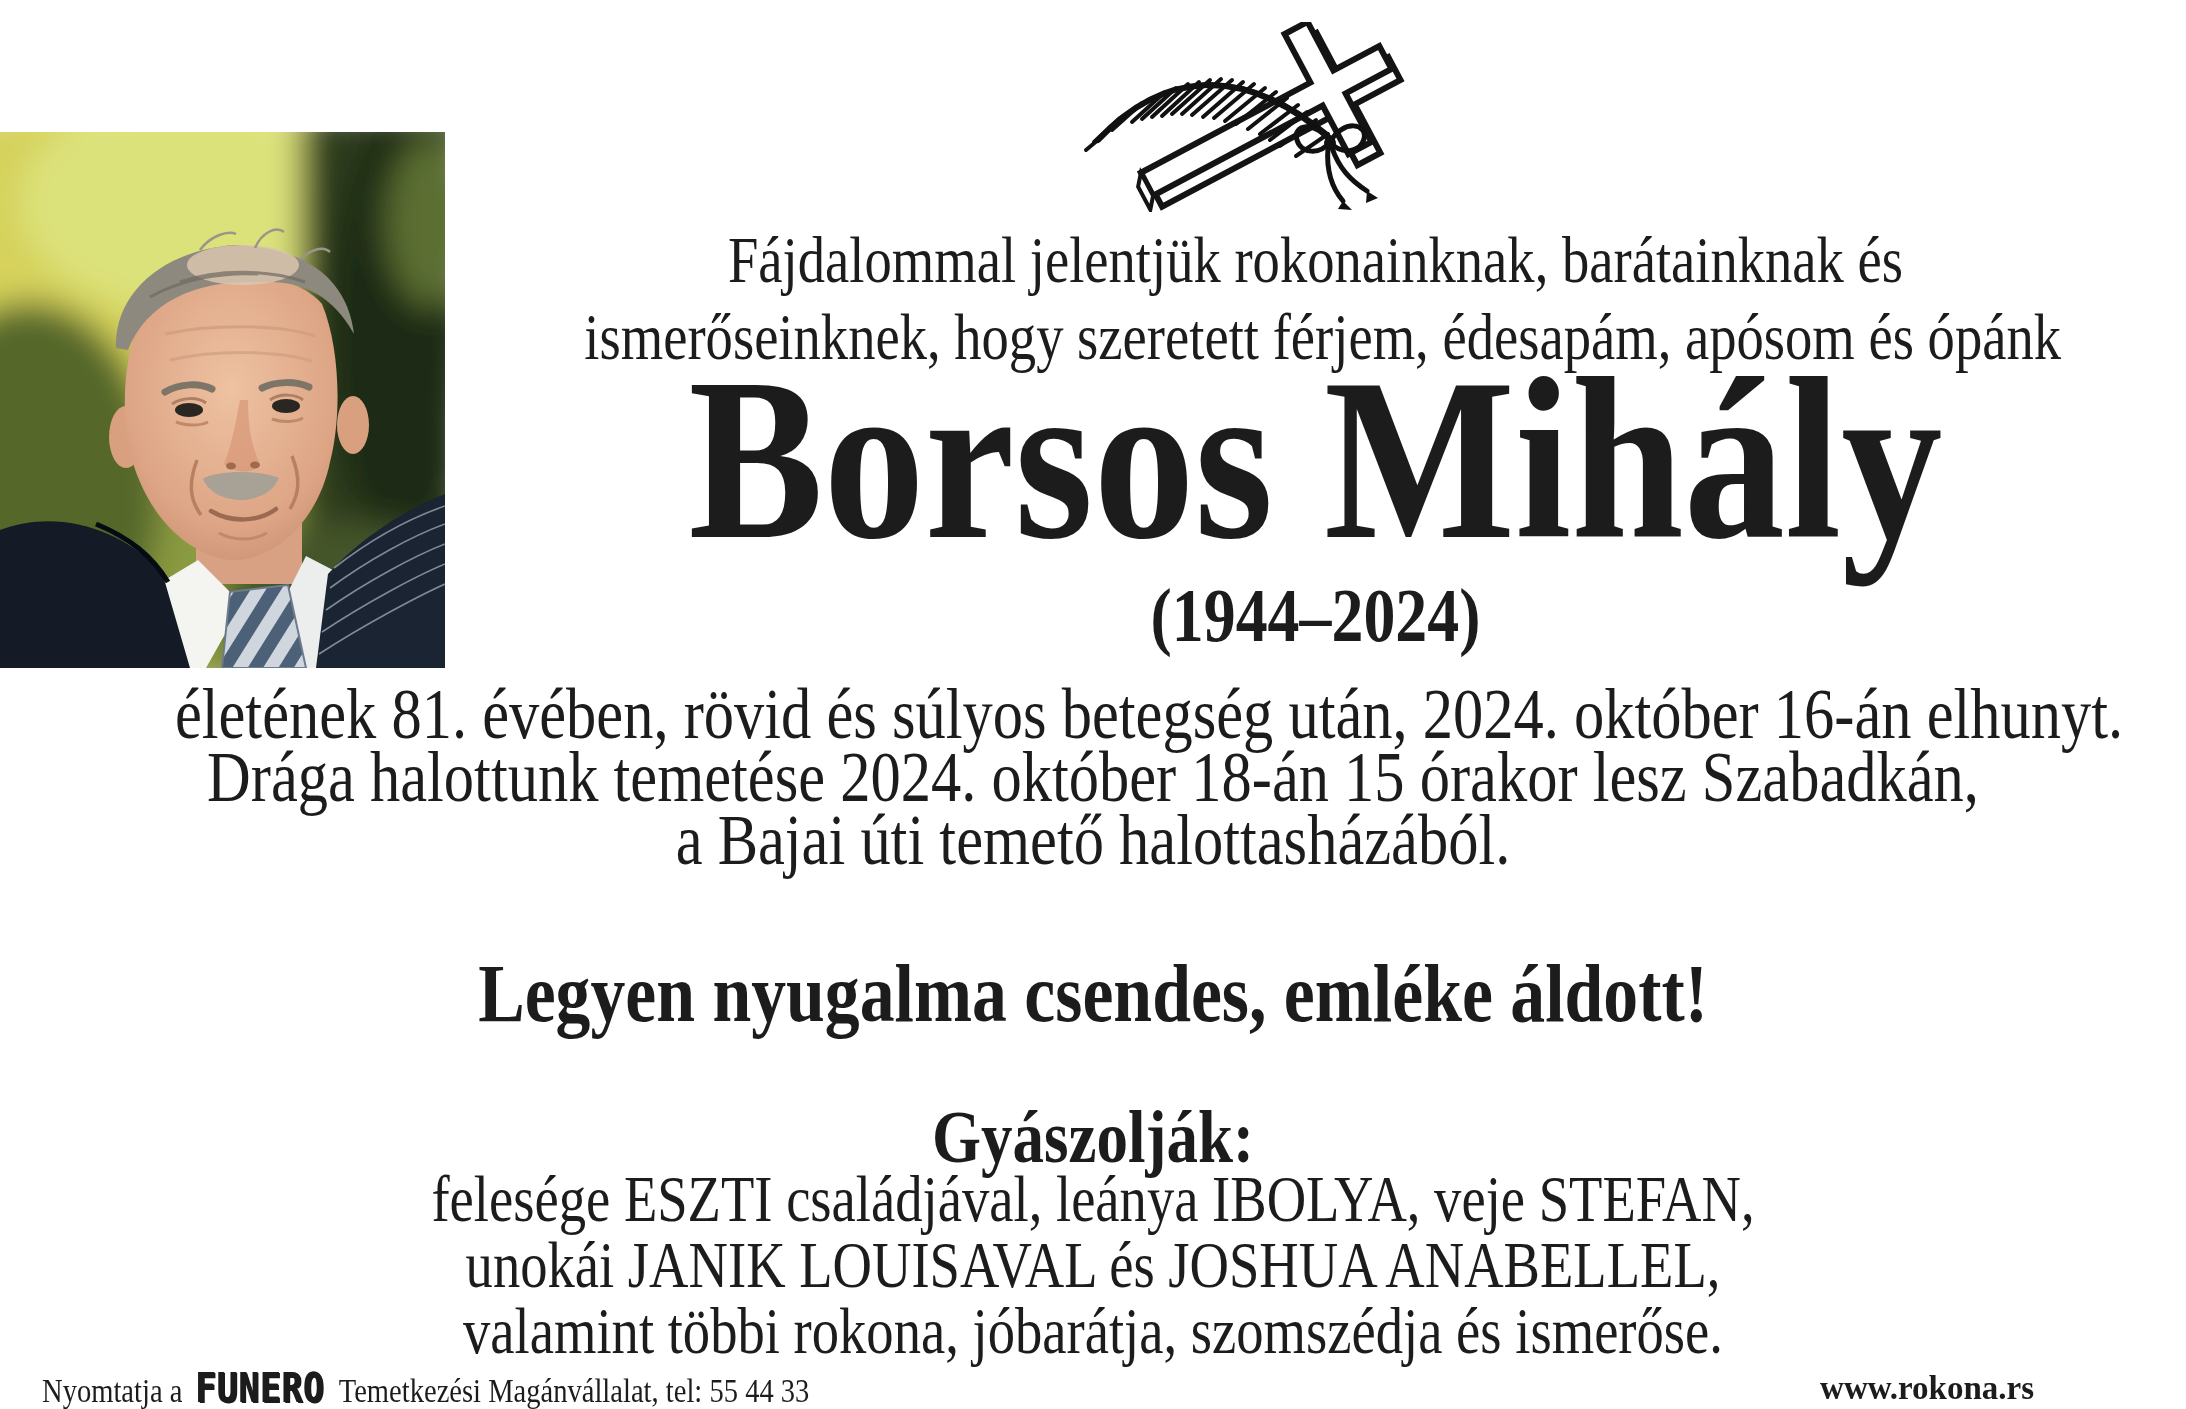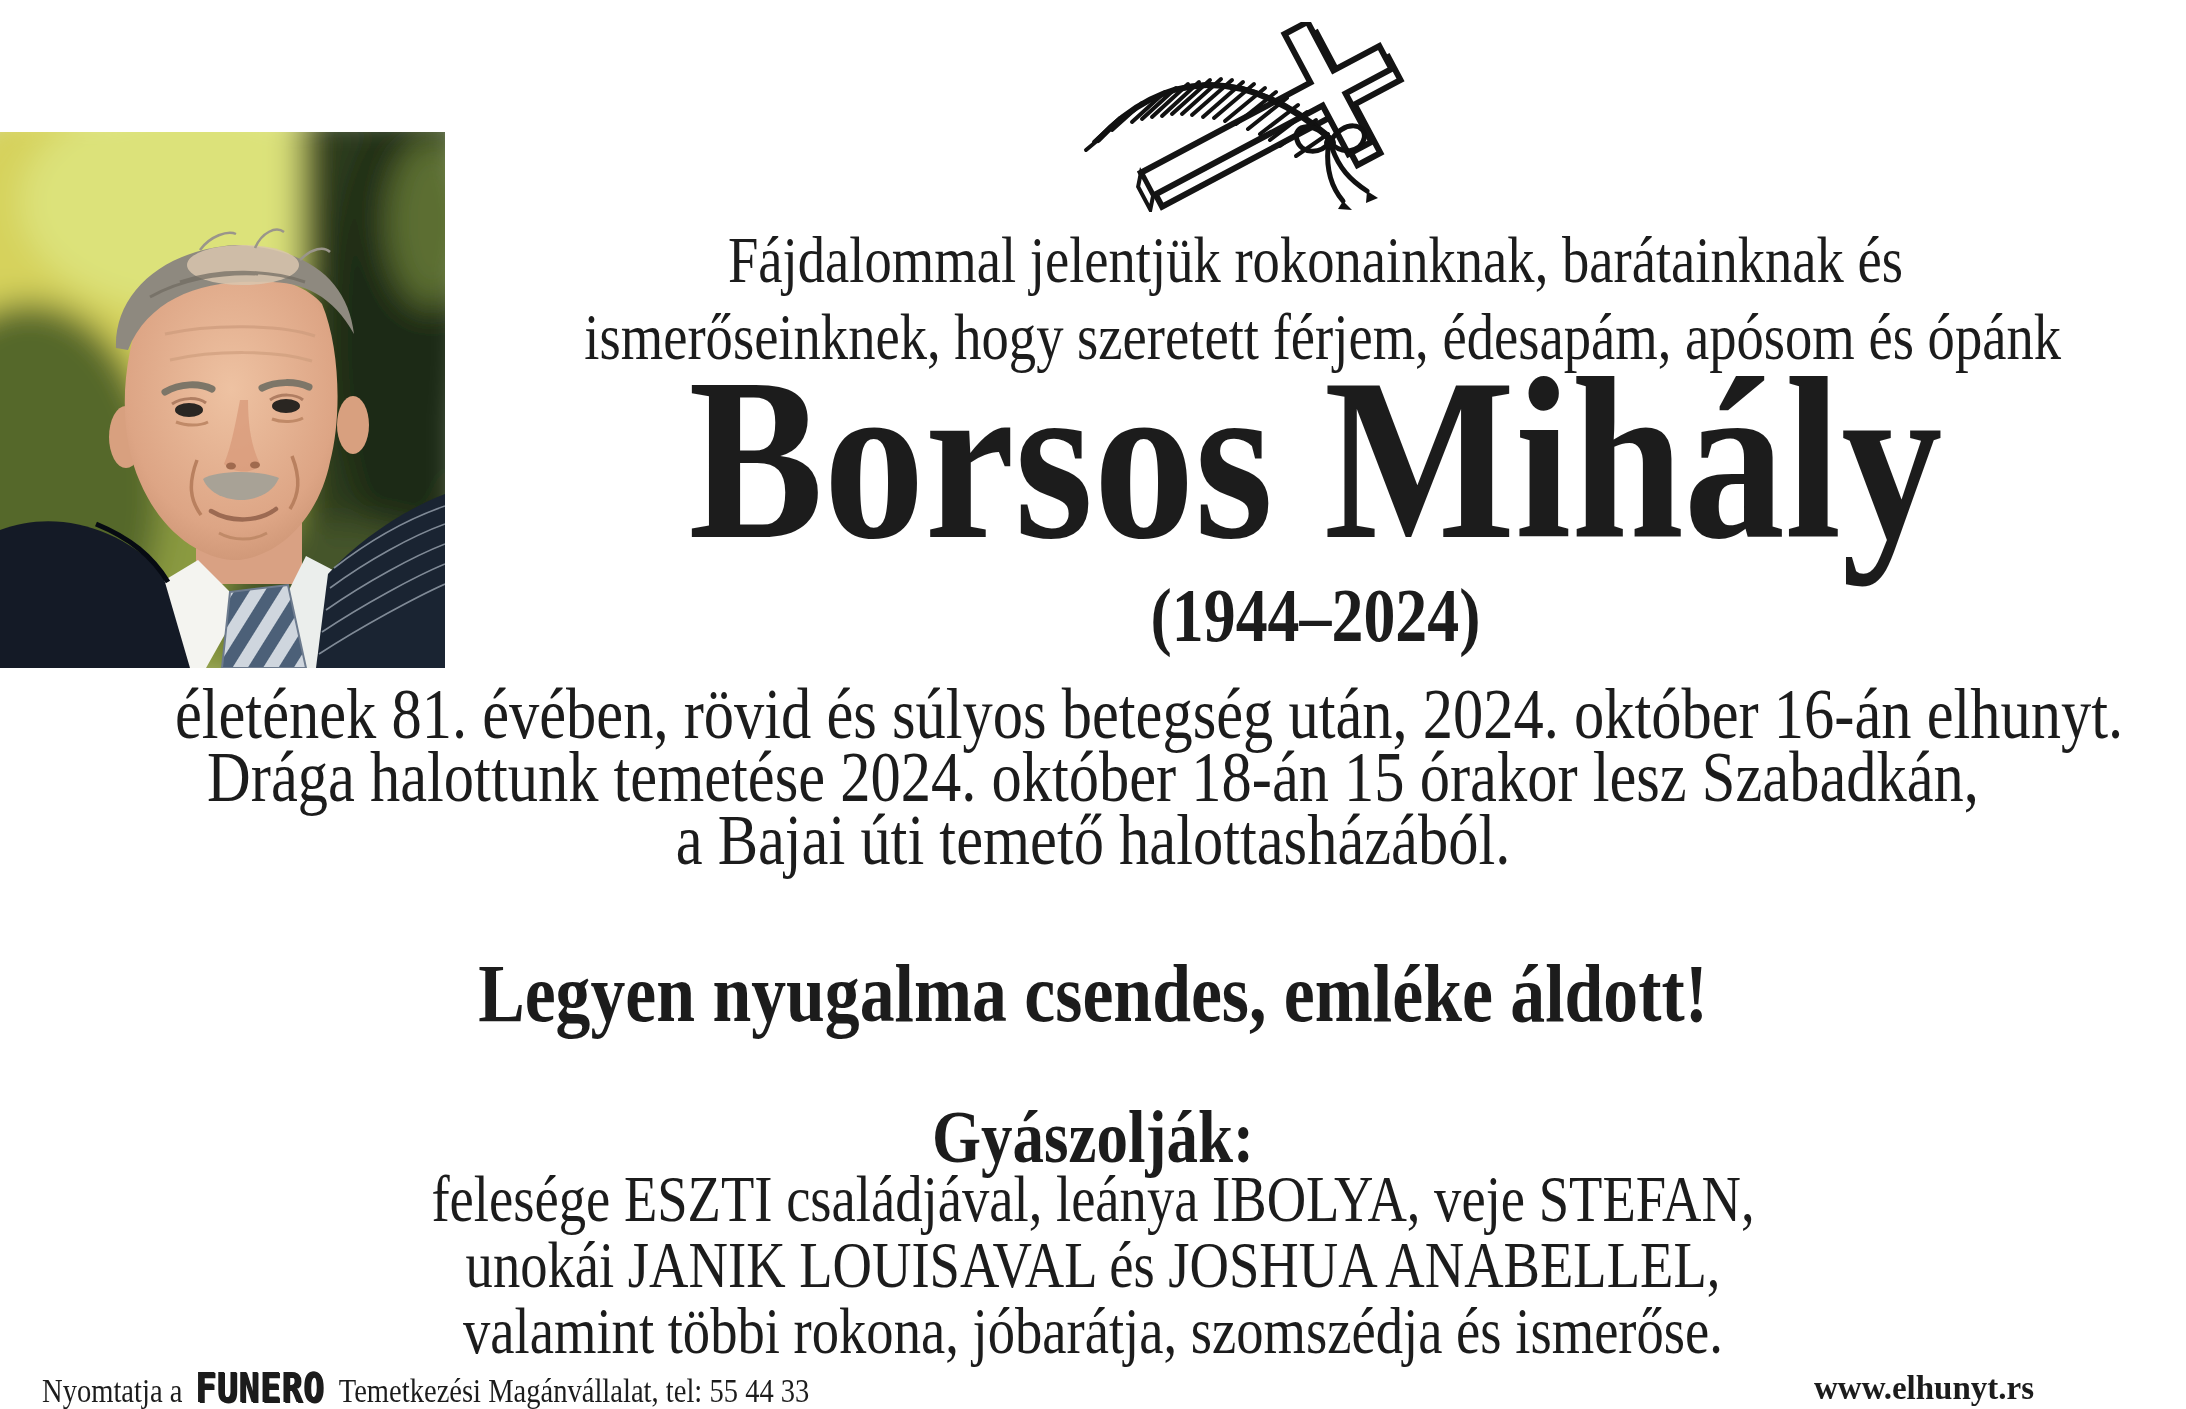--- a/index.html
+++ b/index.html
@@ -197,13 +197,13 @@
   <div class="nowrap">felesége ESZTI családjával, leánya IBOLYA, veje STEFAN,</div>
   <div class="nowrap">unokái JANIK LOUISAVAL és JOSHUA ANABELLEL,</div>
   <div class="nowrap">valamint többi rokona, jóbarátja, szomszédja és ismerőse.</div>
 </div>
 
 <div id="footer-left" class="abs cond-left nowrap">
   <span>Nyomtatja a</span>
   <span id="funero-logo">FUNERO</span>
   <span>Temetkezési Magánvállalat, tel: 55 44 33</span>
 </div>
-<div id="footer-right" class="abs nowrap">www.elhunyt.rs</div>
+<div id="footer-right" class="abs nowrap">www.rokona.rs</div>
 
 </body></html>

